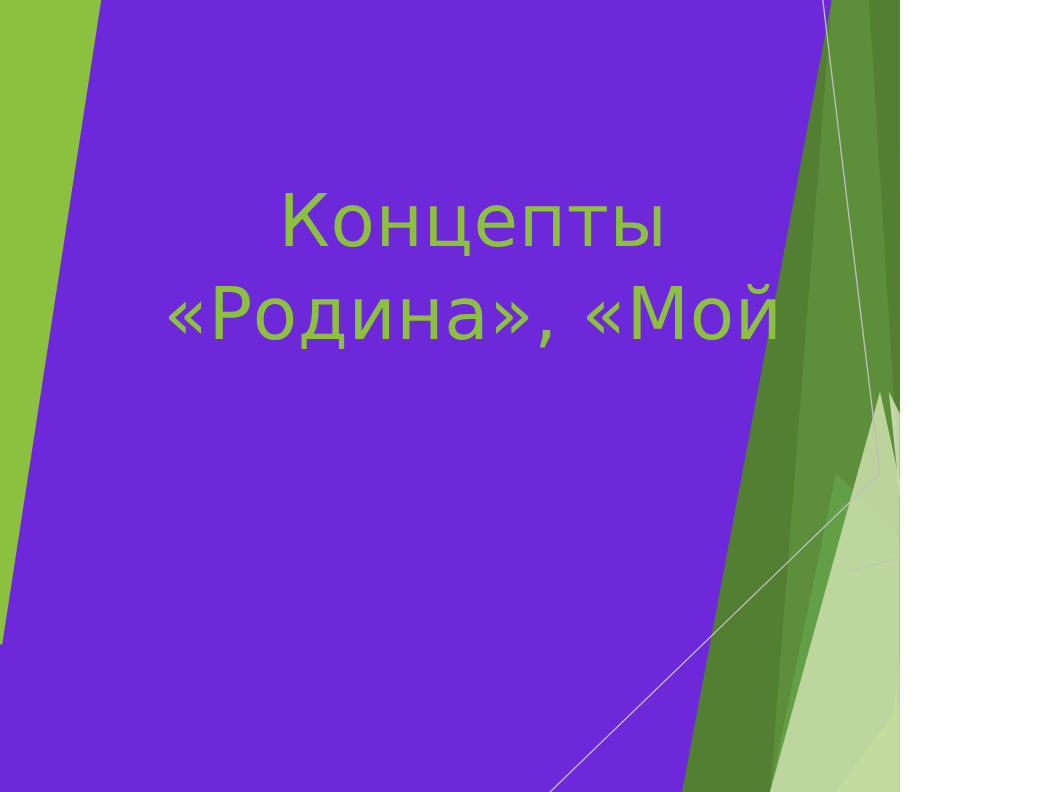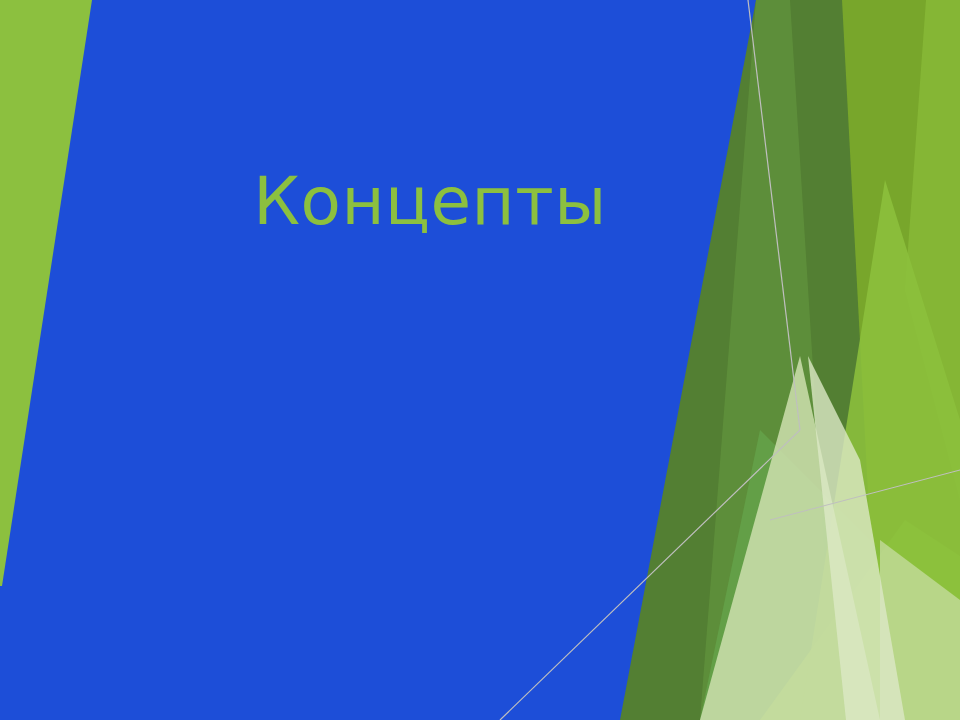--- a/index.html
+++ b/index.html
@@ -3,24 +3,24 @@
 <meta charset="utf-8">
 <title>Slide</title>
 <style>
   html, body {
     margin: 0;
     padding: 0;
     background: #ffffff;
   }
   #slide {
     position: relative;
-    width: 960px;
+    width: 818px;
     height: 720px;
     overflow: hidden;
-    background: #1d4ed8;
+    background: #6d28d9;
     font-family: "Liberation Sans", sans-serif;
   }
   #decor-left, #decor-right {
     position: absolute;
     top: 0;
     left: 0;
     width: 960px;
     height: 720px;
     pointer-events: none;
   }
@@ -76,15 +76,16 @@
 
     <line x1="748" y1="0" x2="800" y2="430" stroke="#BFBFBF" stroke-width="1.2"></line>
 
     <line x1="800" y1="430" x2="500" y2="720" stroke="#BFBFBF" stroke-width="1.2"></line>
 
     <line x1="770" y1="520" x2="960" y2="470" stroke="#BFBFBF" stroke-width="1"></line>
   </svg>
 
   <div id="title-block">
     <span class="title-line">Концепты</span>
+    <span class="title-line">«Родина», «Мой</span>
   </div>
 
 </div>
 
 </body></html>

